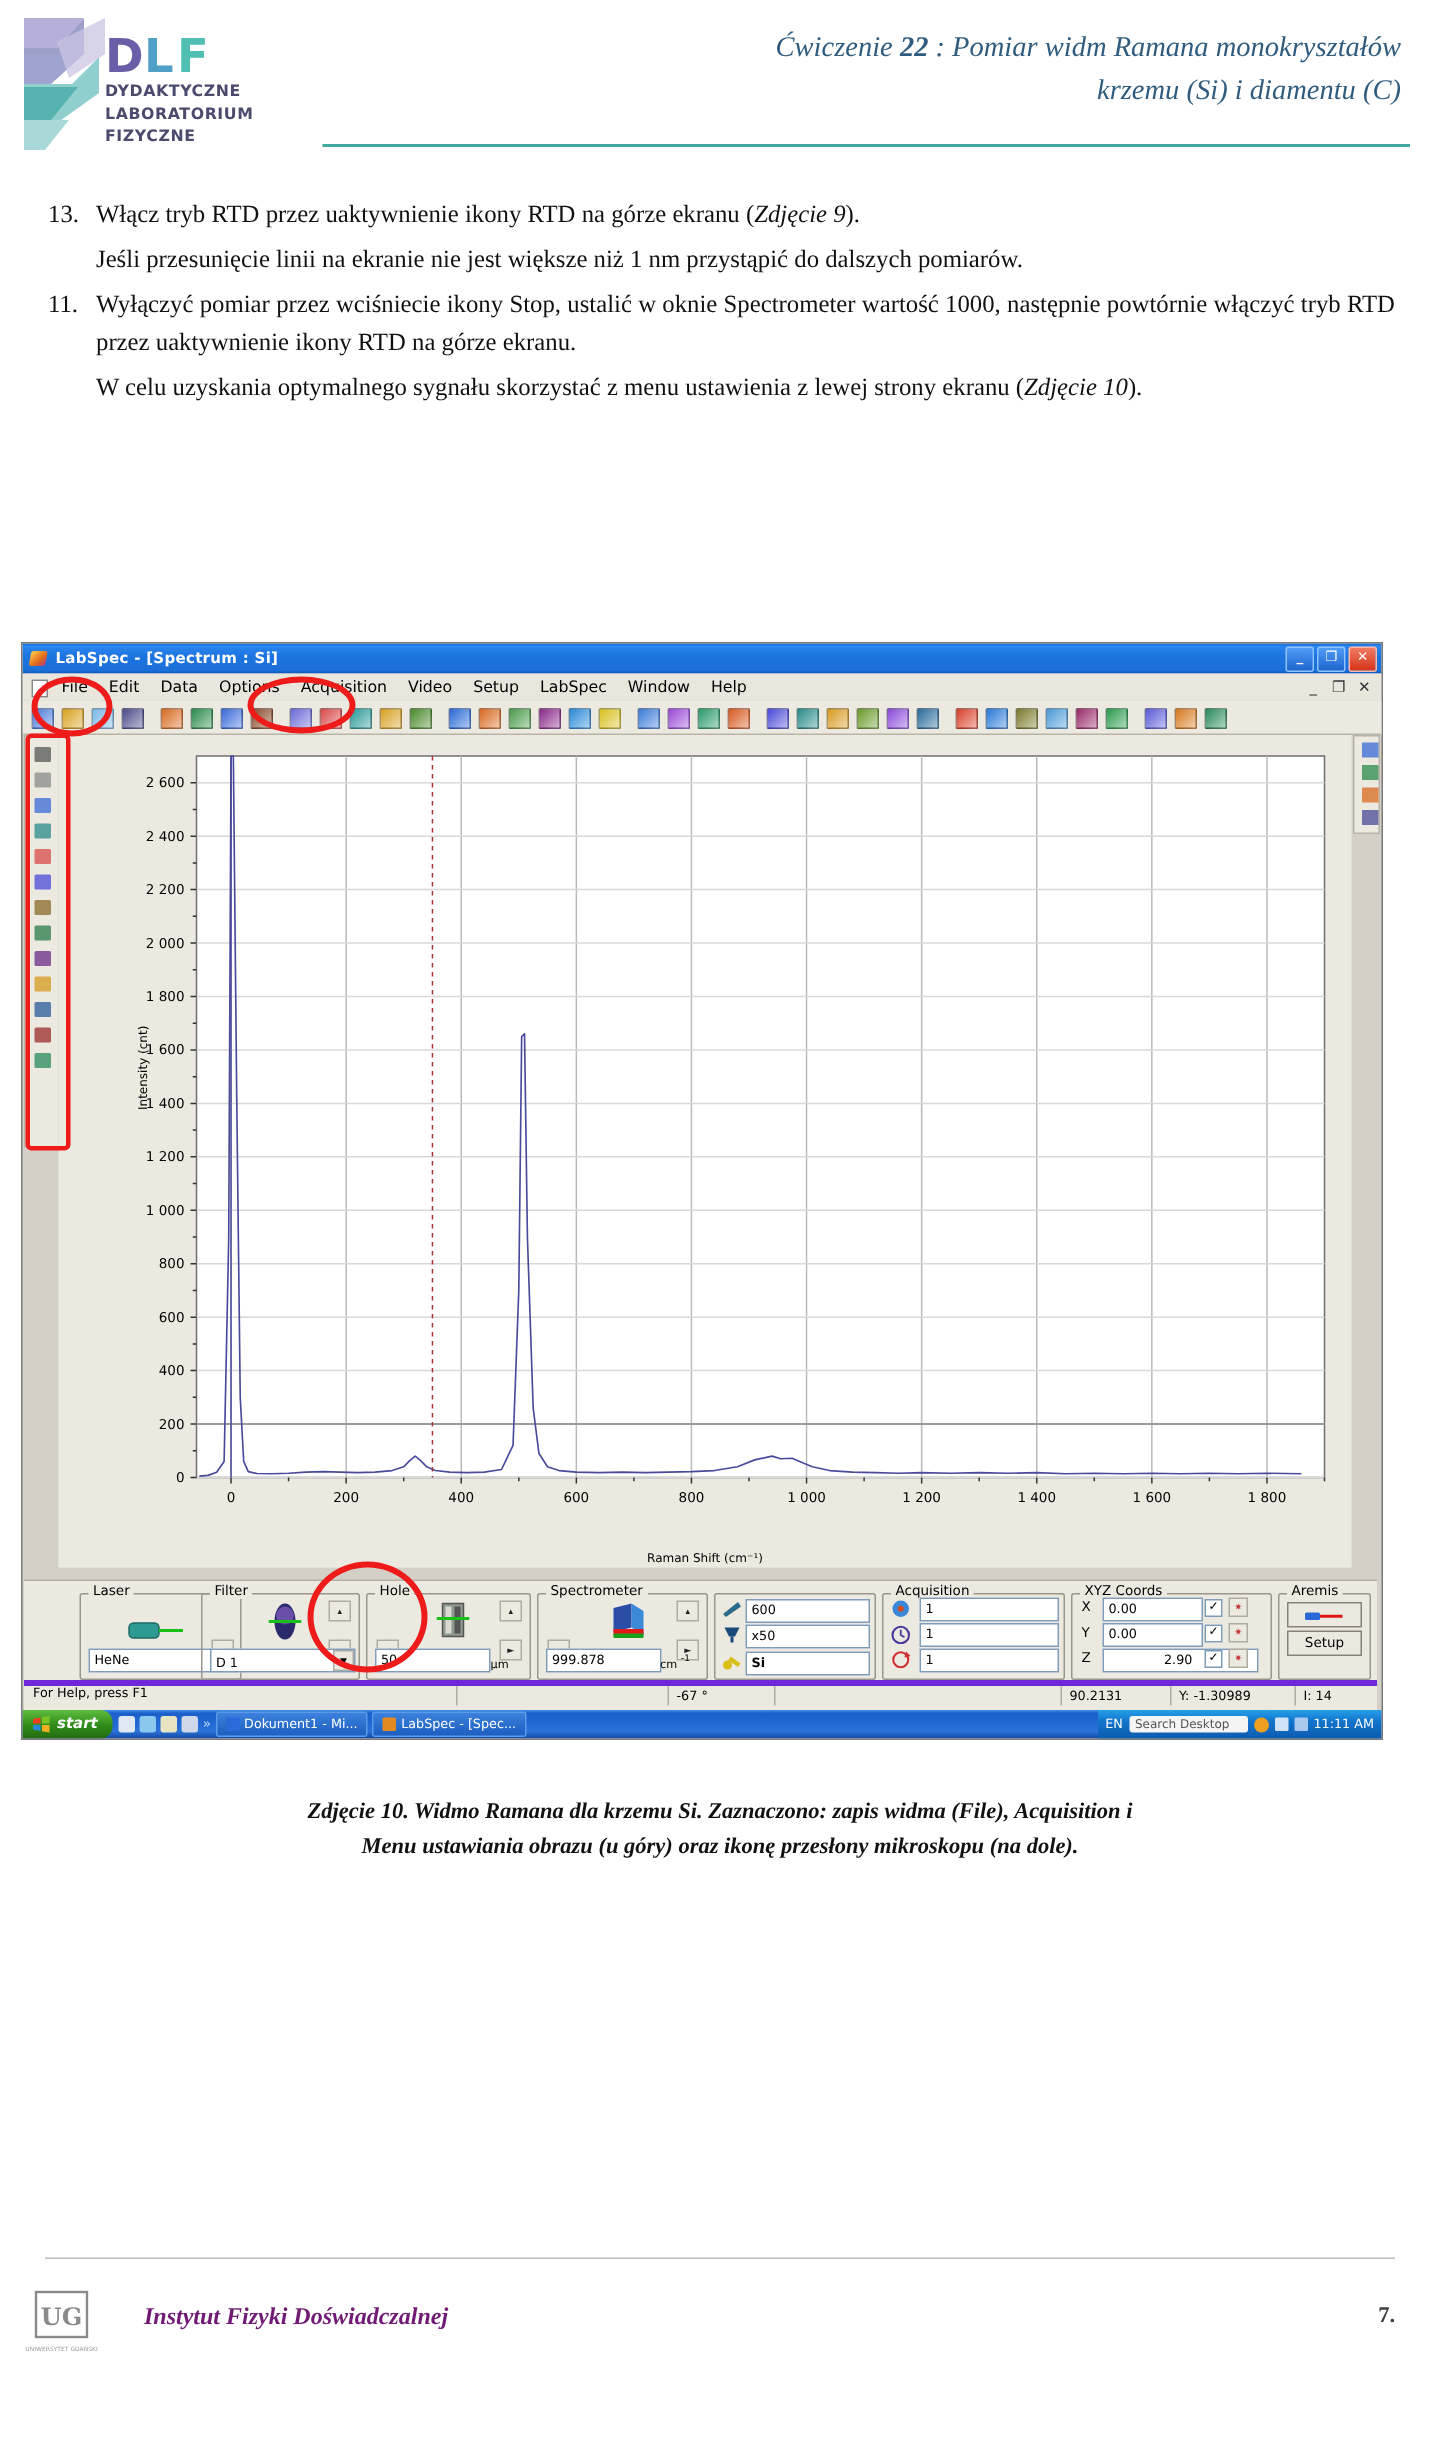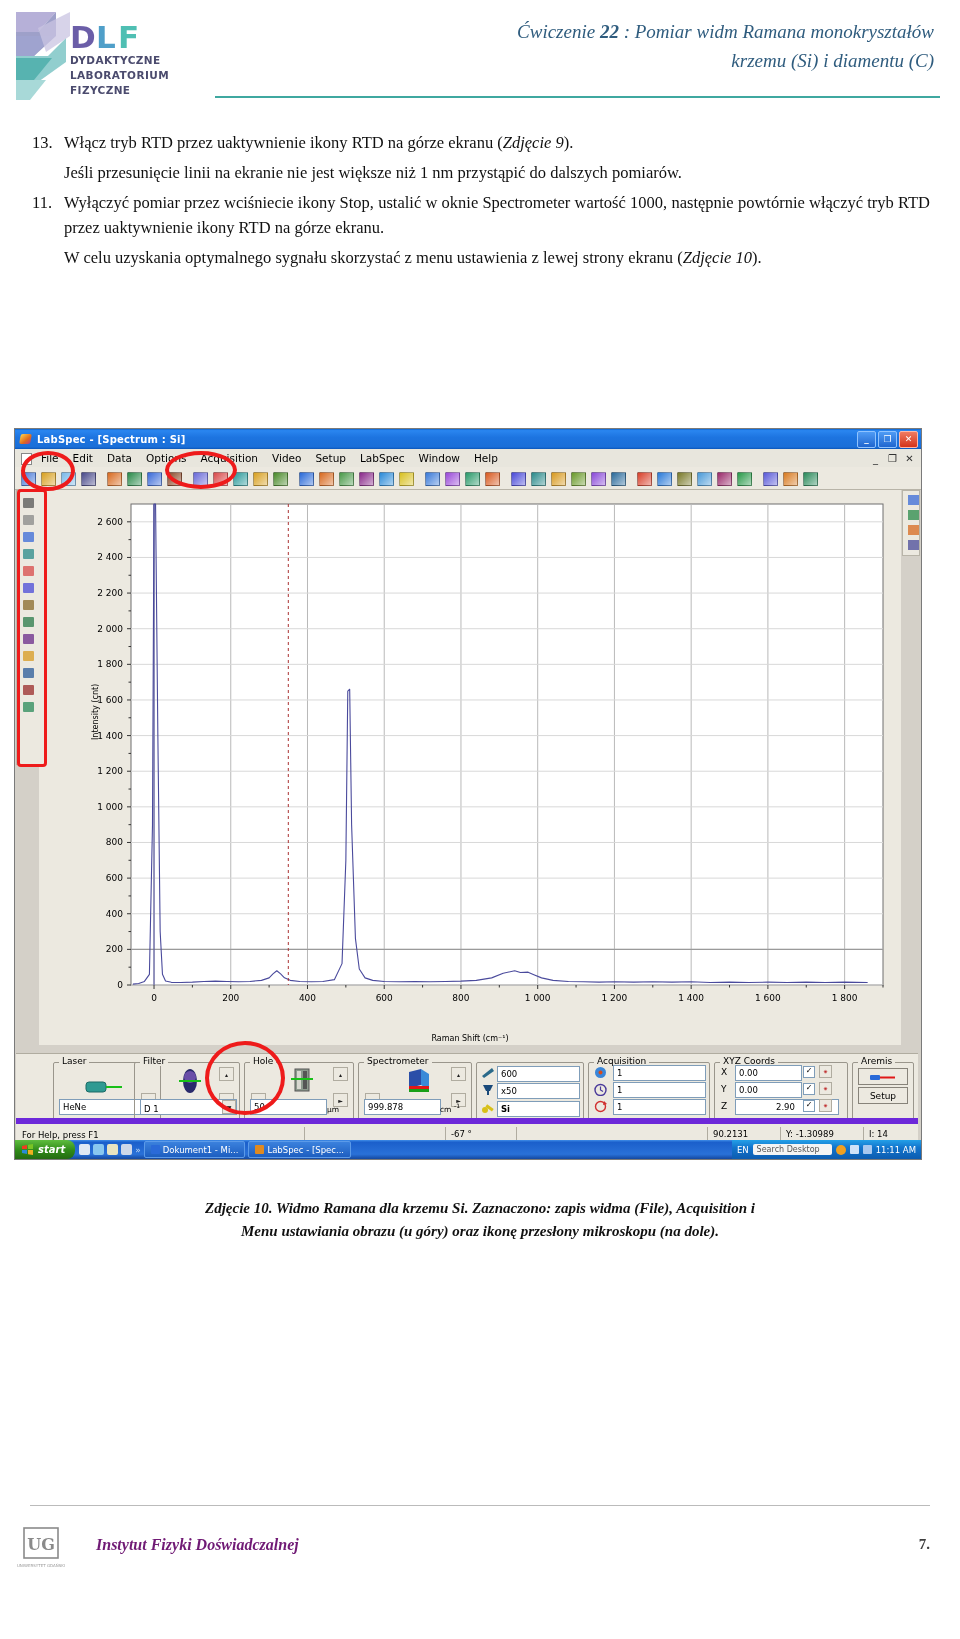--- a/index.html
+++ b/index.html
@@ -83,21 +83,21 @@
     display:flex;align-items:center;padding-left:3px;color:#000;}
   .spinbtn{position:absolute;width:13px;height:12px;background:#ece9e0;border:1px solid #b0aca0;
     font-size:6px;display:flex;align-items:center;justify-content:center;color:#222;}
   .unit{position:absolute;font-size:7.5px;color:#000;}
   .ckbox{position:absolute;width:10px;height:10px;border:1px solid #7f9db9;background:#fff;
     font-size:8px;line-height:8px;text-align:center;color:#000;}
   .pbtn{position:absolute;border:1px solid #87837a;background:#ece9e0;font-size:9px;
     display:flex;align-items:center;justify-content:center;color:#000;}
   
   .statusbar{position:absolute;left:1px;bottom:19px;width:902px;height:16px;background:#ece9e0;
-    border-top:6px solid #6d28d9;display:flex;align-items:flex-end;font-size:8.5px;color:#000;}
+    border-top:4px solid #6d28d9;display:flex;align-items:flex-start;font-size:8.5px;color:#000;}
   .sbcell{border-left:1px solid #b0aca0;padding:0 5px;height:13px;display:flex;align-items:center;}
   
   .taskbar{position:absolute;left:0;bottom:0;width:906px;height:19px;
     background:linear-gradient(to bottom,#3f8de8 0%,#1b5fcb 12%,#2a71d8 75%,#14worker 100%);
     background:linear-gradient(to bottom,#3f8de8 0%,#1b5fcb 12%,#2a71d8 75%,#1448a0 100%);
     display:flex;align-items:center;font-size:9px;color:#fff;}
   .startbtn{height:19px;padding:0 10px 0 6px;display:flex;align-items:center;gap:4px;
     background:linear-gradient(to bottom,#5fbd3f,#2f8a18 55%,#246b12);
     border-radius:0 8px 8px 0;font-weight:bold;font-style:italic;font-size:10px;color:#fff;}
   .tbtask{height:15px;margin-left:3px;padding:0 6px;display:flex;align-items:center;gap:3px;

